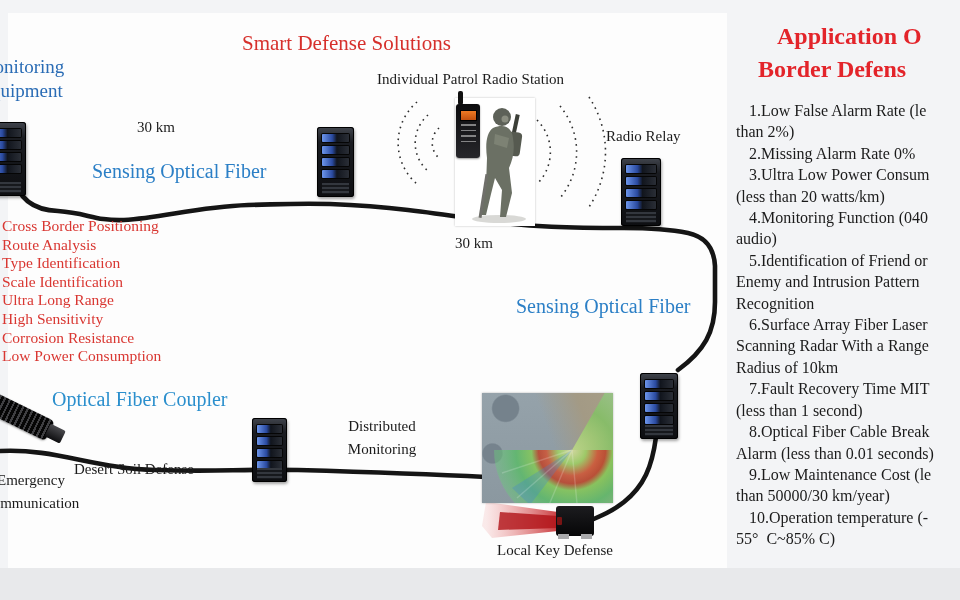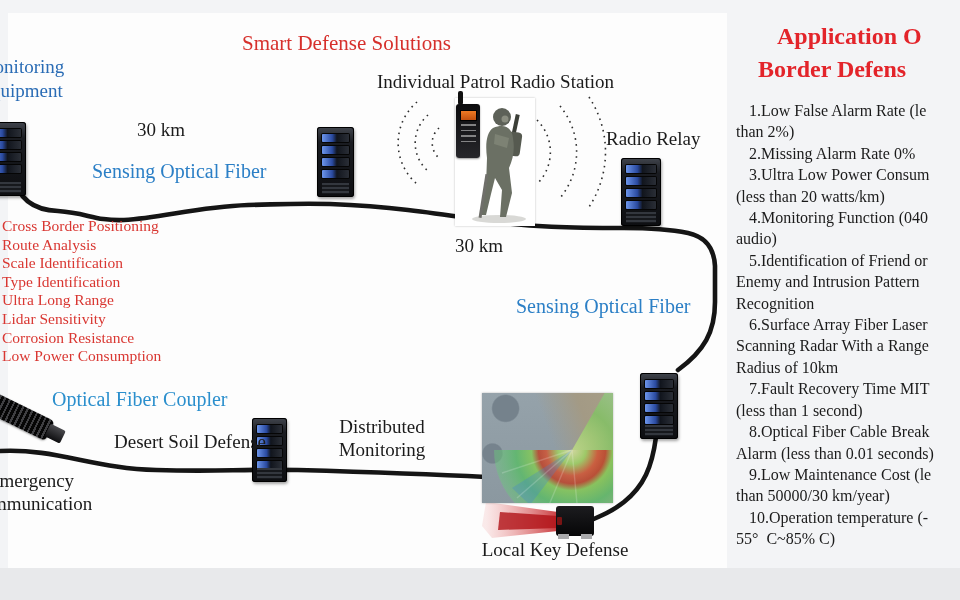--- a/index.html
+++ b/index.html
@@ -2,21 +2,21 @@
 <html><head>
 <meta charset="utf-8">
 <style>
   html,body{margin:0;padding:0;background:#e8e9eb;}
   .page{position:relative;width:960px;height:568px;overflow:hidden;background:#f3f4f6;
         font-family:Liberation Serif, serif;color:#1b1b1b;}
   .panel{position:absolute;left:8px;top:13px;width:719px;height:570px;background:#fdfdfd;z-index:0;}
   svg.overlay{position:absolute;left:0;top:0;z-index:1;pointer-events:none;}
   .lbl{position:absolute;z-index:3;white-space:nowrap;}
   .red-title{color:#d6302c;font-size:21px;}
-  .black19{font-size:19px;}
+  .black19{font-size:15px;}
   .blue18{font-size:20px;color:#2b7fc6;}
   .center{text-align:center;}
   .dev{position:absolute;z-index:2;}
   
   .rack{background:linear-gradient(180deg,#41454d 0%,#1a1c21 22%,#0d0e11 100%);
         border-radius:3px;box-shadow:inset 0 0 0 1px #000,1px 2px 3px rgba(0,0,0,.35);padding-top:3px;box-sizing:border-box;}
   .rack i{display:block;height:8px;margin:4px 5px 0 5px;border-radius:1px;
           background:linear-gradient(90deg,#6d96ec 0%,#2a4aa0 38%,#11151d 55%,#2a2e36 100%);
           box-shadow:0 0 0 1px #050505;}
   .rack .grill{position:absolute;left:5px;right:5px;bottom:3px;height:11px;
@@ -196,43 +196,43 @@
     <div>Equipment</div>
   </div>
 
   <div class="lbl black19" style="left:137px;top:119px;">30 km</div>
   <div class="lbl blue18" style="left:92px;top:160px;">Sensing Optical Fiber</div>
   <div class="lbl black19" style="left:377px;top:71px;">Individual Patrol Radio Station</div>
   <div class="lbl black19" style="left:606px;top:128px;">Radio Relay</div>
   <div class="lbl black19" style="left:455px;top:235px;">30 km</div>
   <div class="lbl blue18" style="left:516px;top:295px;">Sensing Optical Fiber</div>
   <div class="lbl blue18" style="left:25px;top:388px;color:#2b8fcd;margin-left:27px;">Optical Fiber Coupler</div>
-  <div class="lbl black19" style="left:74px;top:431px;margin-left:40px;">Desert Soil Defense</div>
+  <div class="lbl black19" style="left:74px;top:461px;">Desert Soil Defense</div>
 
   <div class="lbl center black19" style="left:-36px;top:469px;width:134px;line-height:23px;">
     <div>Emergency</div>
     <div>Communication</div>
   </div>
 
   <div class="lbl center black19" style="left:332px;top:415px;width:100px;line-height:23px;">
     <div>Distributed</div>
     <div>Monitoring</div>
   </div>
 
   <div class="lbl center black19" style="left:470px;top:539px;width:170px;line-height:22.5px;">
     <div>Local Key Defense</div>
   </div>
 
   <div class="features">
       <div class="feat-line">Cross Border Positioning</div>
       <div class="feat-line">Route Analysis</div>
+      <div class="feat-line">Type Identification</div>
       <div class="feat-line">Scale Identification</div>
-      <div class="feat-line">Type Identification</div>
       <div class="feat-line">Ultra Long Range</div>
-      <div class="feat-line">Lidar Sensitivity</div>
+      <div class="feat-line">High Sensitivity</div>
       <div class="feat-line">Corrosion Resistance</div>
       <div class="feat-line">Low Power Consumption</div>
     </div>
 
   <div class="side">
     <div class="t t1">Application O</div>
     <div class="t t2">Border Defens</div>
     <div class="speclist">
         <div class="p-line first">1.Low False Alarm Rate (le</div>
         <div class="p-line">than 2%)</div>

